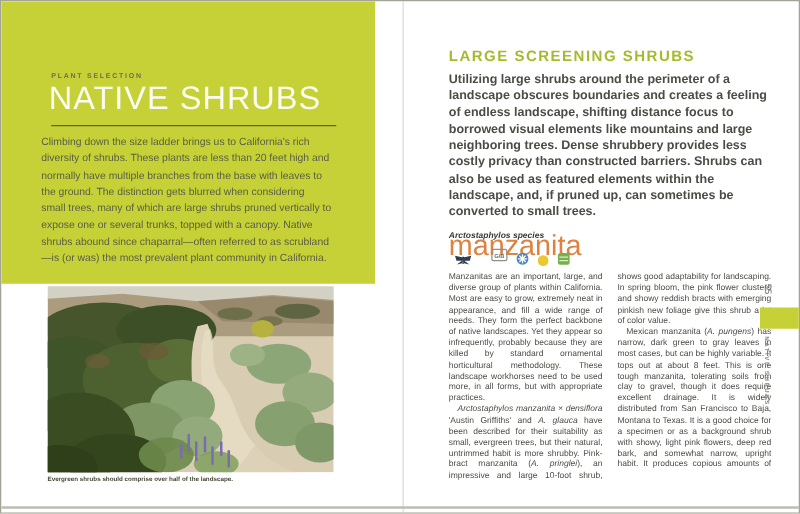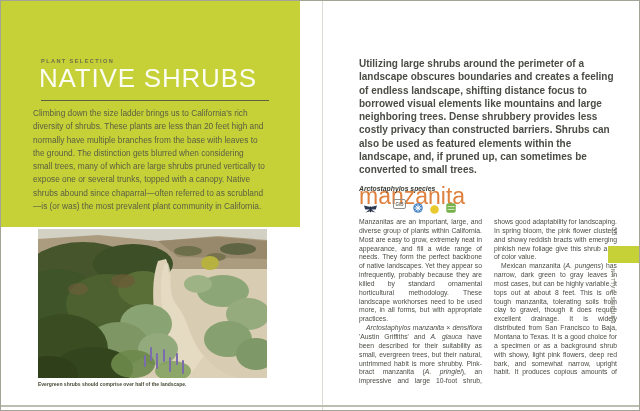--- a/index.html
+++ b/index.html
@@ -122,20 +122,21 @@
         <rect x="144" y="131" width="2" height="14" rx="1"></rect>
         <rect x="106" y="126" width="2" height="12" rx="1"></rect>
       </g>
     </svg>
   </div>
   <div class="photo-caption">Evergreen shrubs should comprise over half of the landscape.</div>
 
   <div class="gutter"></div>
   <div class="bottom-edge"></div>
 
+  <div class="section-heading">LARGE SCREENING SHRUBS</div>
   <div class="intro">Utilizing large shrubs around the perimeter of a landscape obscures boundaries and creates a feeling of endless landscape, shifting distance focus to borrowed visual elements like mountains and large neighboring trees. Dense shrubbery provides less costly privacy than constructed barriers. Shrubs can also be used as featured elements within the landscape, and, if pruned up, can sometimes be converted to small trees.</div>
   <div class="plant-name">manzanita</div>
   <div class="species">Arctostaphylos species</div>
 
   <div class="icon-row">
     <span class="icon" style="width:15px;height:9px;">
       <svg width="15" height="9" viewBox="0 0 15 9">
         <path d="M7.5,2 L1,0.5 L2.2,4.5 L6.5,4.6 L2.5,7.5 L6.8,6.5 Z" fill="#2e3d55"></path>
         <path d="M7.5,2 L14,0.5 L12.8,4.5 L8.5,4.6 L12.5,7.5 L8.2,6.5 Z" fill="#2e3d55"></path>
         <rect x="7" y="1.2" width="1" height="6" rx="0.5" fill="#1f2b3e"></rect>

